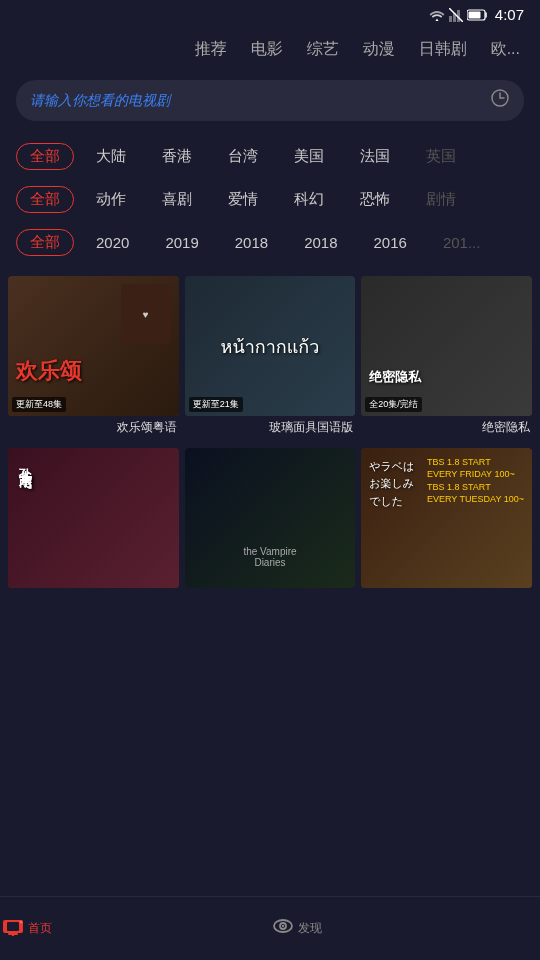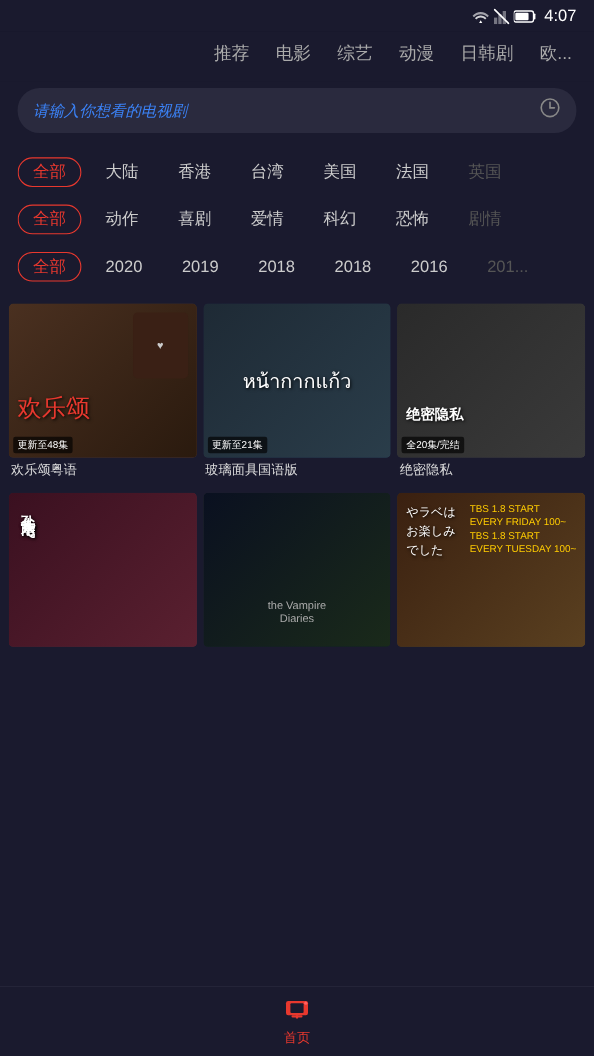--- a/index.html
+++ b/index.html
@@ -136,41 +136,41 @@
     .content-thumb {
       width: 100%;
       height: 140px;
       border-radius: 4px;
       overflow: hidden;
       position: relative;
     }
     .content-title {
       font-size: 12px;
       color: #ddd;
-      text-align: left;
+      text-align: right;
       padding: 4px 2px 6px;
       line-height: 1.3;
     }
 
     
     .bottom-nav {
       position: fixed;
       bottom: 0;
       left: 0;
       width: 540px;
       height: 64px;
       background: #1a1a2e;
       border-top: 1px solid #2a2a3e;
       display: flex;
       align-items: center;
       justify-content: space-around;
     }
     .bottom-nav-item {
       display: flex;
-      flex-direction: column;
+      flex-direction: row;
       align-items: center;
       gap: 2px;
       cursor: pointer;
       flex: 1;
     }
     .bottom-nav-icon {
       font-size: 22px;
     }
     .bottom-nav-label {
       font-size: 12px;
@@ -282,21 +282,21 @@
     <span class="filter-tag">2016</span>
     <span class="filter-tag dim">201...</span>
   </div>
 </div>
 
 <div class="content-grid">
 
   <div class="content-item">
     <div class="content-thumb thumb-1">
       <div style="width:100%;height:100%;background:linear-gradient(135deg,#4a3020,#2a1a0e);position:relative;overflow:hidden;">
-        <div style="position:absolute;bottom:30px;left:8px;font-size:22px;font-weight:normal;color:#e8382e;text-shadow:1px 1px 3px #000;">欢乐颂</div>
+        <div style="position:absolute;bottom:30px;left:8px;font-size:22px;font-weight:bold;color:#e8382e;text-shadow:1px 1px 3px #000;">欢乐颂</div>
         <div style="position:absolute;top:8px;right:8px;width:50px;height:60px;background:#3a2015;border-radius:4px;display:flex;align-items:center;justify-content:center;color:#ccc;font-size:10px;">♥</div>
         <div class="badge-complete">更新至48集</div>
       </div>
     </div>
     <div class="content-title">欢乐颂粤语</div>
   </div>
 
   <div class="content-item">
     <div class="content-thumb thumb-2">
       <div style="width:100%;height:100%;background:linear-gradient(135deg,#1e2a35,#2a3d4a);position:relative;overflow:hidden;">
@@ -357,15 +357,25 @@
         <rect x="3" y="5" width="20" height="13" rx="2" fill="#e8382e"></rect>
         <rect x="7" y="7" width="12" height="9" rx="1" fill="#1a1a2e"></rect>
         <line x1="9" y1="19" x2="17" y2="19" stroke="#e8382e" stroke-width="2" stroke-linecap="round"></line>
         <line x1="13" y1="18" x2="13" y2="21" stroke="#e8382e" stroke-width="2"></line>
         <circle cx="21" cy="7" r="1.5" fill="#ff6060"></circle>
       </svg>
     </span>
     <span class="bottom-nav-label">首页</span>
   </div>
 
+  <div class="bottom-nav-item">
+    <span class="bottom-nav-icon">
+      <svg width="26" height="22" viewBox="0 0 26 22" fill="none">
+        <ellipse cx="13" cy="11" rx="9" ry="6" stroke="#888" stroke-width="1.8"></ellipse>
+        <circle cx="13" cy="11" r="3" stroke="#888" stroke-width="1.8"></circle>
+        <circle cx="13" cy="11" r="1.2" fill="#888"></circle>
+      </svg>
+    </span>
+    <span class="bottom-nav-label">发现</span>
+  </div>
 
 
 </div>
 
 </body></html>

